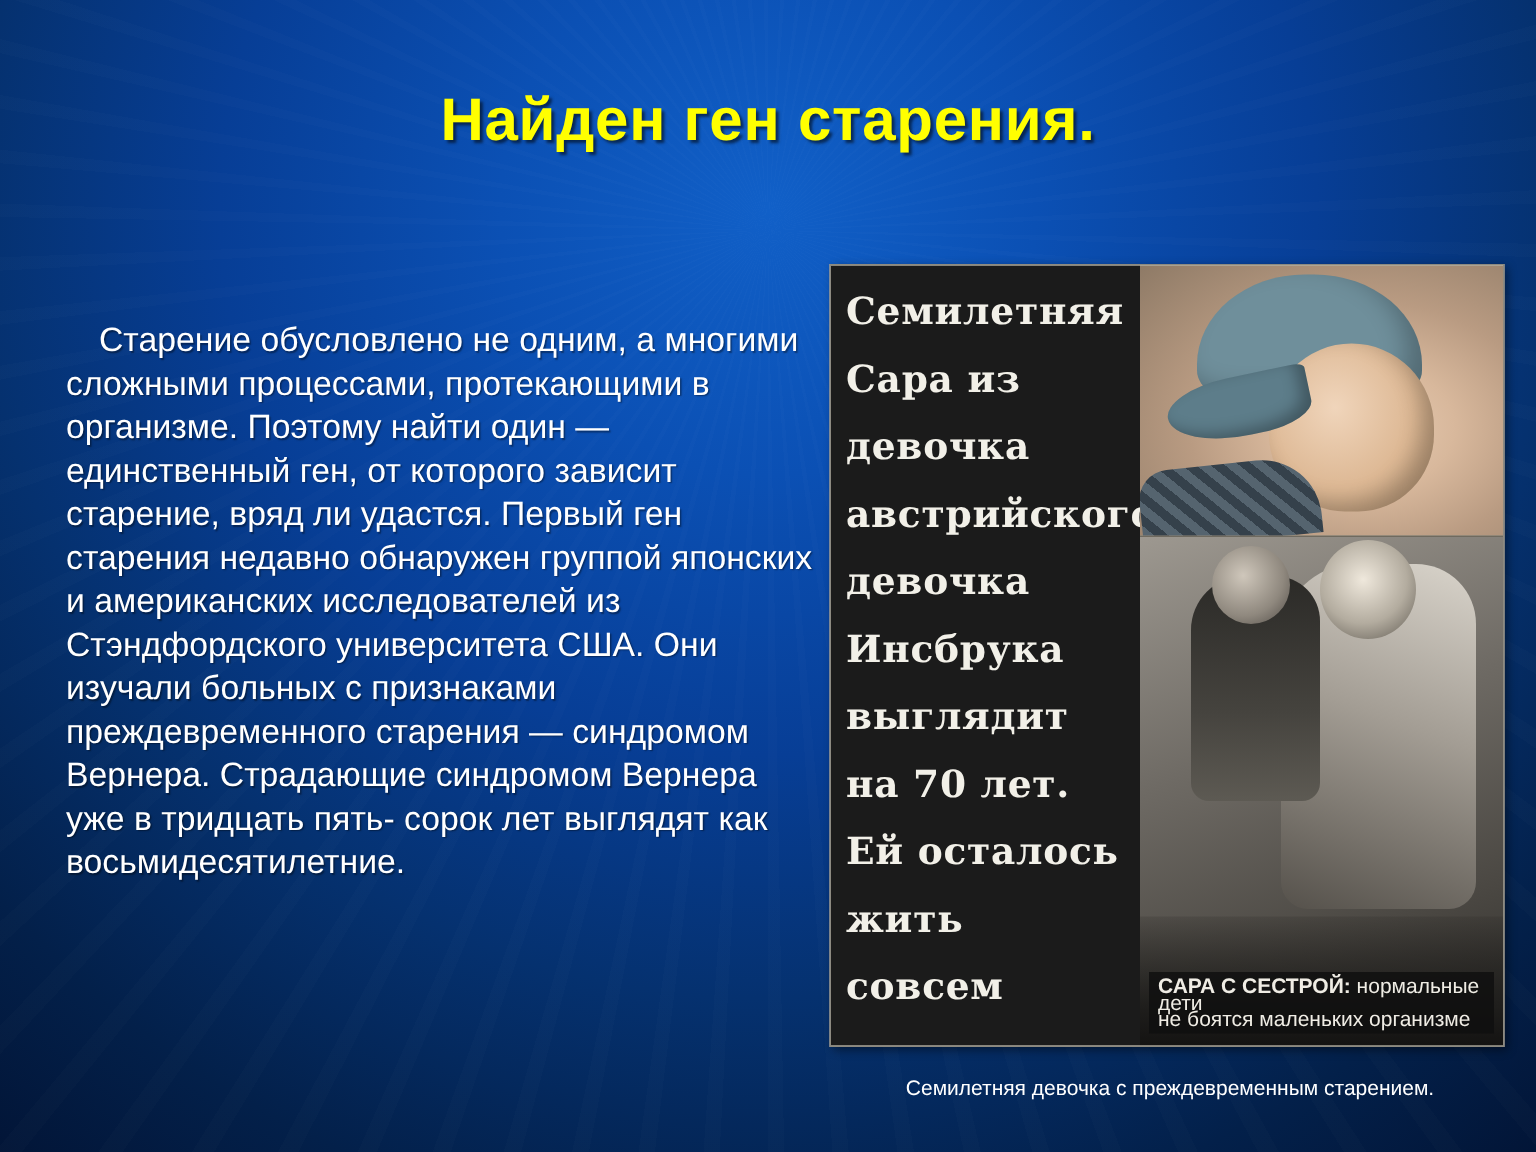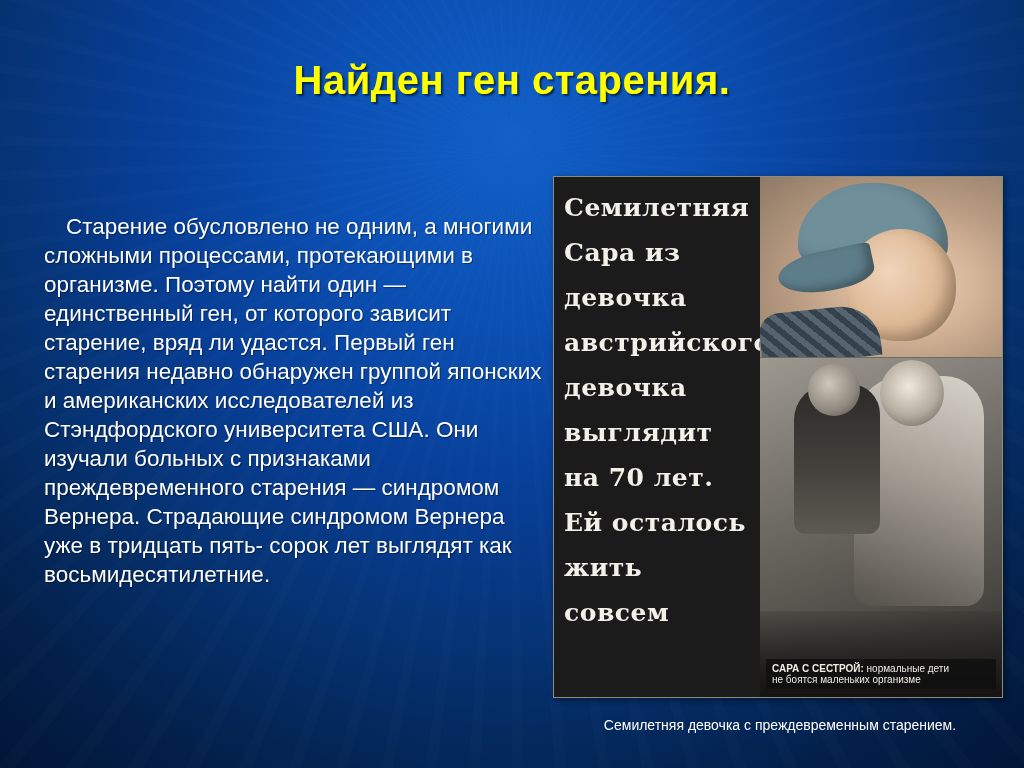--- a/index.html
+++ b/index.html
@@ -191,21 +191,21 @@
     height: 86px;
     background: linear-gradient(180deg, rgba(40,38,35,0.2) 0%, #1f1e1c 70%, #141312 100%);
   }
   .caption-strip {
     position: absolute;
     left: 6px;
     right: 6px;
     bottom: 8px;
     background: rgba(15,15,15,0.82);
     color: #efece4;
-    font-size: 10px;
+    font-size: 14px;
     line-height: 11px;
     padding: 4px 6px;
     box-sizing: border-box;
     font-family: "Liberation Sans", sans-serif;
   }
   .slide-caption {
     position: absolute;
     left: 520px;
     top: 717px;
     width: 520px;
@@ -224,20 +224,21 @@
 
   <div class="body-text">Старение обусловлено не одним, а многими сложными процессами, протекающими в организме. Поэтому найти один — единственный ген, от которого зависит старение, вряд ли удастся. Первый ген старения недавно обнаружен группой японских и американских исследователей из Стэндфордского университета США. Они изучали больных с признаками преждевременного старения — синдромом Вернера. Страдающие синдромом Вернера уже в тридцать пять- сорок лет выглядят как восьмидесятилетние.</div>
 
   <div class="clip">
     <div class="clip-left">
       <div class="clip-headline">Семилетняя</div>
       <div class="clip-headline">Сара из</div>
       <div class="clip-headline">девочка</div>
       <div class="clip-headline">австрийского</div>
       <div class="clip-headline">девочка</div>
+      <div class="clip-headline">Инсбрука</div>
       <div class="clip-headline">выглядит</div>
       <div class="clip-headline">на 70 лет.</div>
       <div class="clip-headline">Ей осталось</div>
       <div class="clip-headline">жить совсем</div>
 
     </div>
 
     <div class="clip-right">
       <div class="photo-top">
         <div class="hat"></div>

